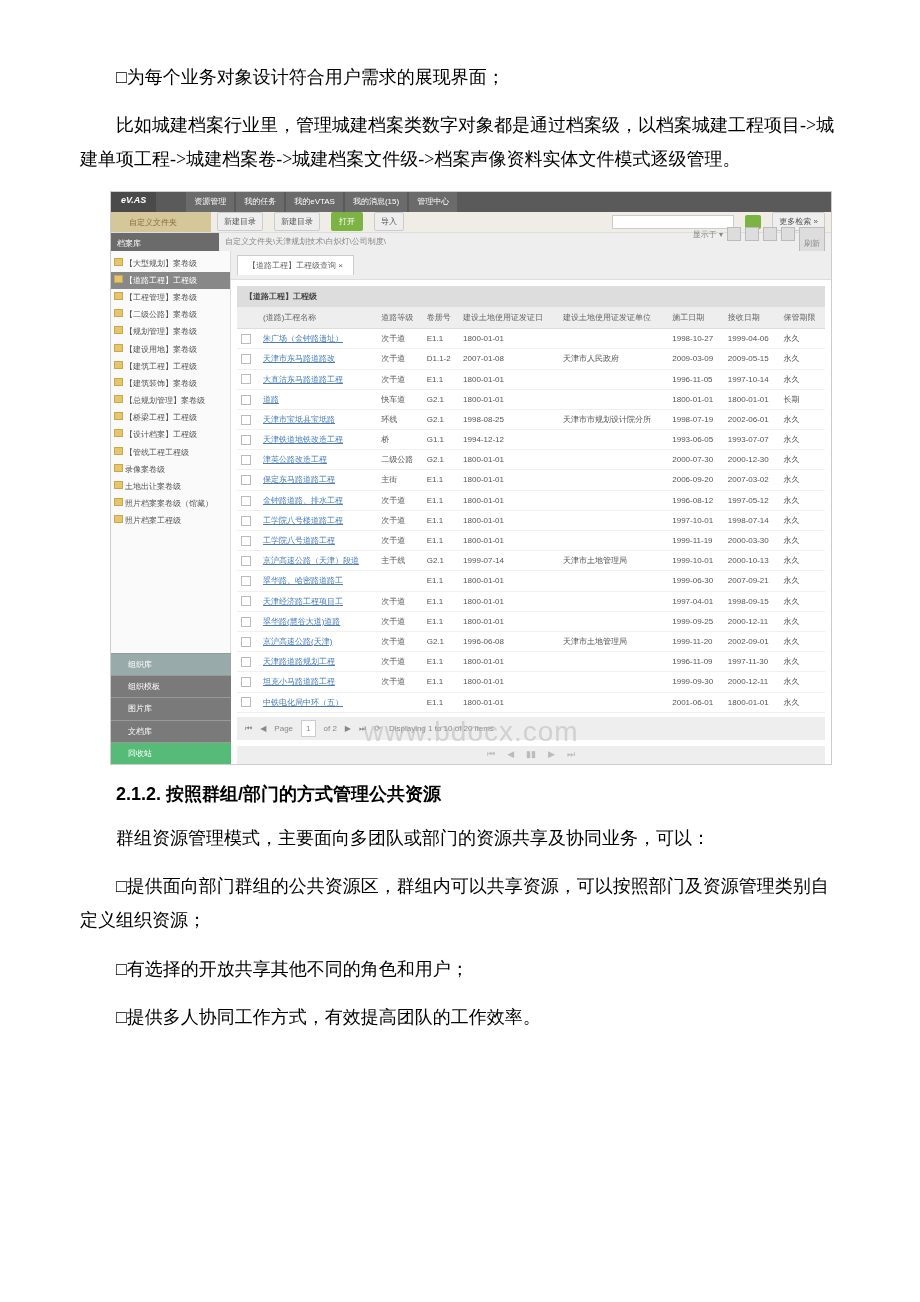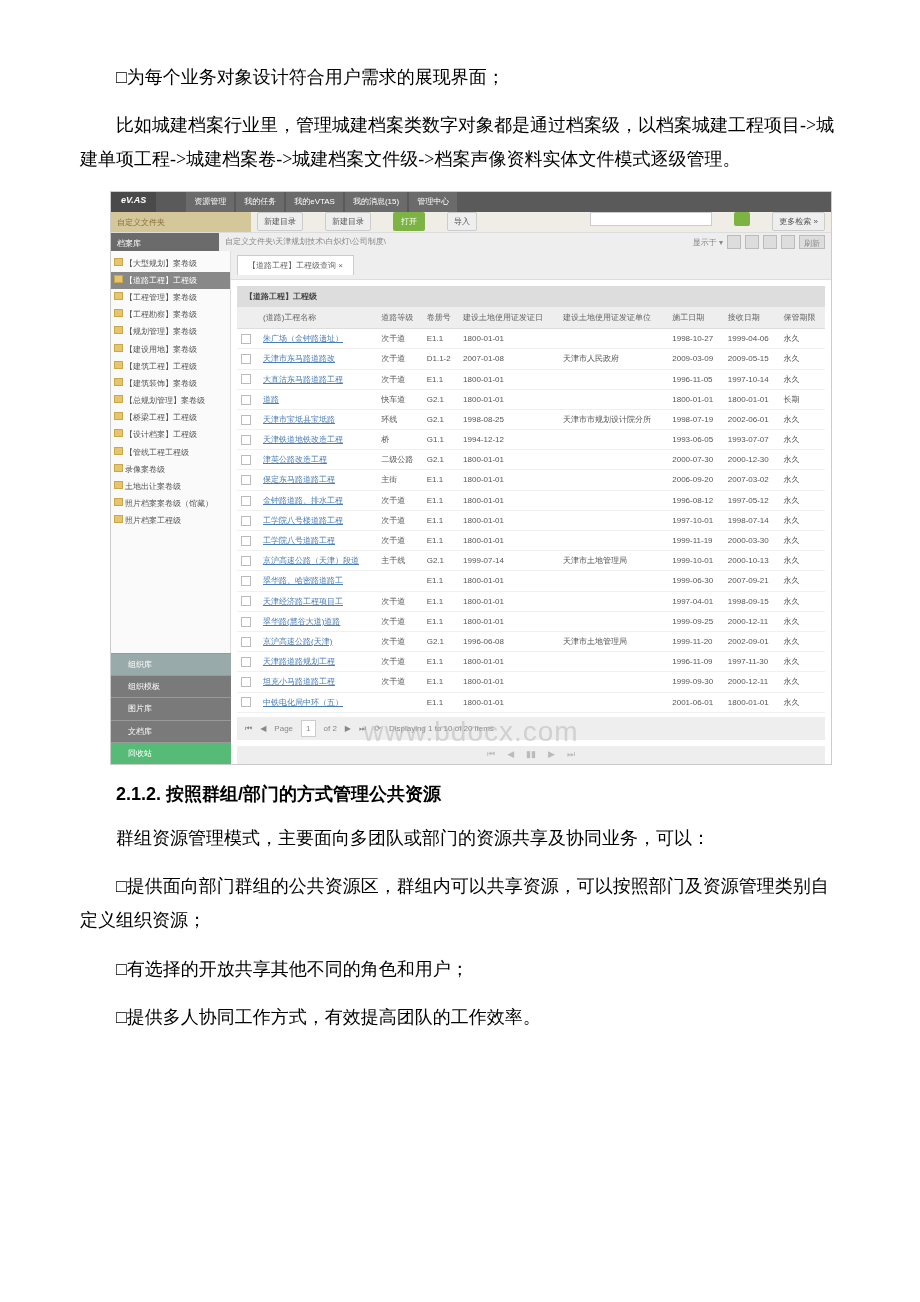--- a/index.html
+++ b/index.html
@@ -4,22 +4,22 @@
 <style>
 body{margin:0;padding:60px 80px;font-family:"SimSun","Microsoft YaHei",serif;font-size:18px;line-height:1.9;color:#000;background:#fff;width:920px;box-sizing:border-box}
 p{margin:0 0 14px;text-indent:2em}
 h3{font-family:"Microsoft YaHei",sans-serif;font-weight:bold;font-size:18px;margin:12px 0 10px;text-indent:2em}
 .shot{margin:8px auto 8px 30px;width:720px;font-family:Arial,"Microsoft YaHei",sans-serif;font-size:9px;color:#555;border:1px solid #ccc;position:relative;background:#f7f7f7}
 .topbar{display:flex;background:#5a5a5a;color:#fff;height:20px;}
 .logo{background:#4a4a4a;padding:0 10px;font-weight:bold;font-style:italic}
 .tmenu{display:flex;margin-left:30px;gap:2px}
 .tmenu div{background:#6b6b6b;padding:2px 8px;font-size:8px}
 .row2{display:flex;height:20px;background:#f0ede6}
-.row2a{width:140px;background:#d4c89a;color:#8a6d3b;font-size:8px;padding:3px 6px;box-sizing:border-box}
-.row2b{flex:1;display:flex;align-items:flex-start;gap:22px;padding:0 6px}
+.row2a{width:100px;background:#d4c89a;color:#8a6d3b;font-size:8px;padding:3px 18px;box-sizing:border-box}
+.row2b{flex:1;display:flex;align-items:center;gap:11px;padding:0 6px}
 .btn{background:#eee;border:1px solid #ccc;padding:1px 6px;font-size:8px;border-radius:2px}
 .gbtn{background:#7cb342;color:#fff;border:none;padding:2px 8px;font-size:8px;border-radius:2px}
 .sbtn{background:#7cb342;width:16px;height:14px;border-radius:2px}
 .inp{background:#fff;border:1px solid #ccc;height:12px;flex:0 0 120px}
 .row3{display:flex;height:18px;background:#eee;border-top:1px solid #ddd}
 .row3a{width:108px;background:#6b6b6b;color:#fff;font-size:8px;padding:3px 6px;box-sizing:border-box}
 .row3b{flex:1;font-size:8px;padding:3px 6px;color:#888;display:flex;align-items:center;justify-content:space-between}
 .icons{display:flex;gap:4px}
 .icons span{width:12px;height:12px;background:#ddd;border:1px solid #bbb}
 .main{display:flex;min-height:320px}
@@ -78,30 +78,30 @@
   <div class="row3">
     <div class="row3a">档案库</div>
     <div class="row3b">
       <span>自定义文件夹\天津规划技术\白炽灯\公司制度\</span>
       <span class="icons">
         <span style="width:auto;border:none;background:none">显示于 ▾</span>
         <span></span>
         <span></span>
         <span></span>
         <span></span>
-        <span style="width:auto;padding:0 4px">刷新</span>
+        <span style="width:auto;padding:8px 4px">刷新</span>
       </span>
     </div>
   </div>
   <div class="main">
     <div class="side" id="tree">
         <div class="n">【大型规划】案卷级</div>
         <div class="n sel">【道路工程】工程级</div>
         <div class="n">【工程管理】案卷级</div>
-        <div class="n">【工程勘察】案卷级</div>
+        <div class="n">【二级公路】案卷级</div>
         <div class="n">【规划管理】案卷级</div>
         <div class="n">【建设用地】案卷级</div>
         <div class="n">【建筑工程】工程级</div>
         <div class="n">【建筑装饰】案卷级</div>
         <div class="n">【总规划管理】案卷级</div>
         <div class="n">【桥梁工程】工程级</div>
         <div class="n">【设计档案】工程级</div>
         <div class="n">【管线工程工程级</div>
         <div class="n">录像案卷级</div>
         <div class="n">土地出让案卷级</div>

